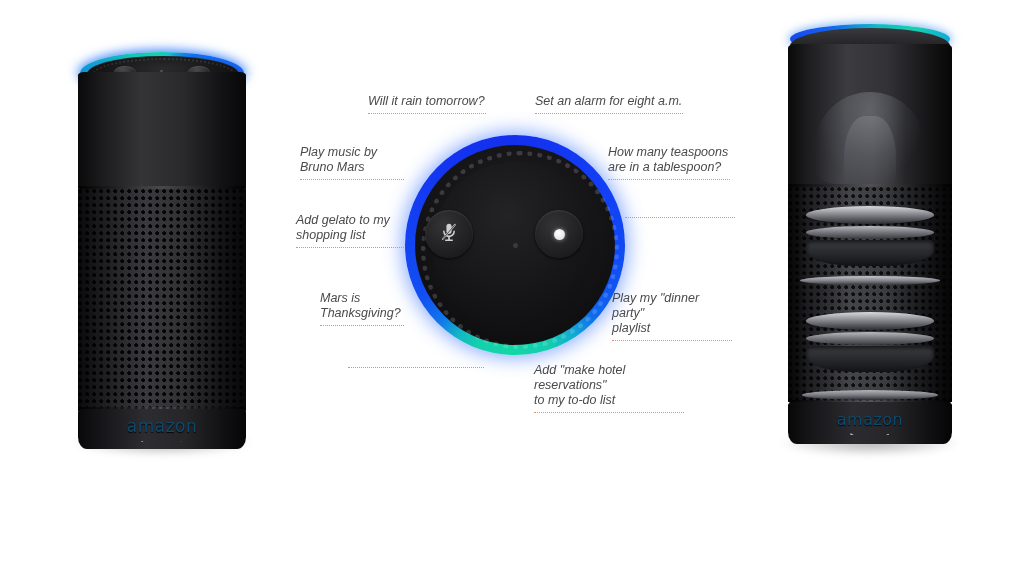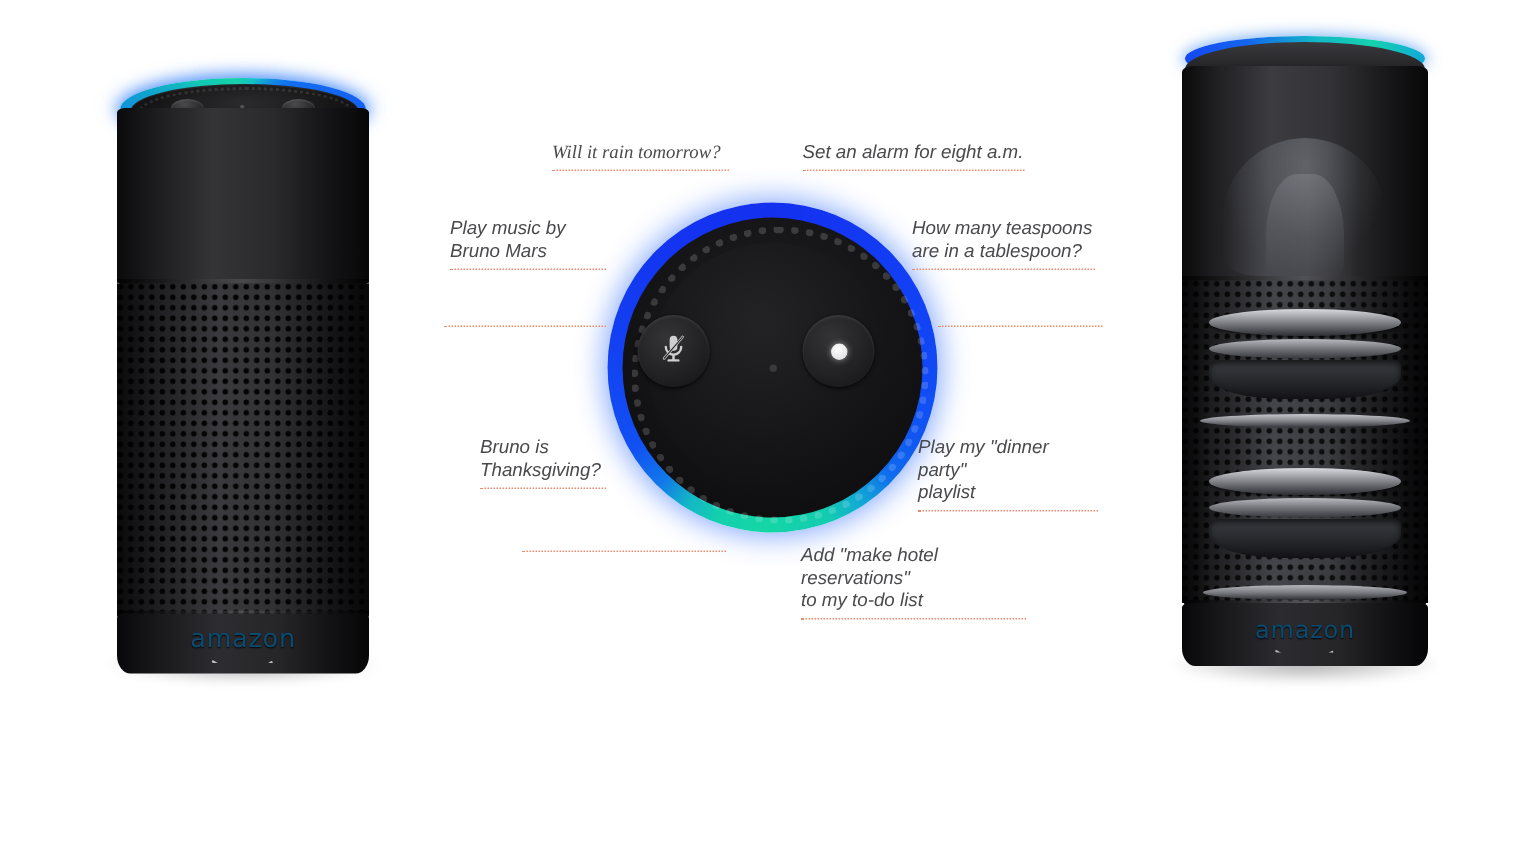--- a/index.html
+++ b/index.html
@@ -321,46 +321,48 @@
       <span class="smile">
         <svg viewBox="0 0 44 9" width="42" height="9" aria-hidden="true">
           <path d="M2 2 C 12 9, 32 9, 41 2.5" fill="none" stroke="#b5b5b8" stroke-width="1.6" stroke-linecap="round"></path>
           <path d="M41 2.5 L 38.5 4.6 L 42.4 4.2 Z" fill="#b5b5b8"></path>
         </svg>
       </span>
     </div>
   </div>
 
   <div id="callout-layer">
-      <div class="callout left-al" style="left: 368px; top: 94px; width: 118px; font-family: Liberation Serif, serif;">
+      <div class="callout left-al" style="left: 368px; top: 94px; width: 118px;">
         <div class="txt">Will it rain tomorrow?</div>
         <div class="rule" style="border-top-color: rgb(236, 138, 110);"></div>
       </div>
       <div class="callout left-al" style="left: 535px; top: 94px; width: 148px;">
         <div class="txt">Set an alarm for eight a.m.</div>
         <div class="rule" style="border-top-color: rgb(236, 138, 110);"></div>
       </div>
       <div class="callout right-al" style="left: 300px; top: 145px; width: 104px;">
         <div class="txt">Play music by
 Bruno Mars</div>
         <div class="rule" style="border-top-color: rgb(236, 138, 110);"></div>
       </div>
       <div class="callout left-al" style="left: 608px; top: 145px; width: 122px;">
         <div class="txt">How many teaspoons
 are in a tablespoon?</div>
         <div class="rule" style="border-top-color: rgb(236, 138, 110);"></div>
       </div>
       <div class="callout right-al" style="left: 296px; top: 213px; width: 108px;">
+        <div class="txt">Add gelato to my
+shopping list</div>
         <div class="rule" style="border-top-color: rgb(236, 138, 110);"></div>
       </div>
       <div class="callout left-al" style="left: 625px; top: 213px; width: 110px;">
         <div class="rule" style="border-top-color: rgb(236, 138, 110);"></div>
       </div>
       <div class="callout right-al" style="left: 320px; top: 291px; width: 84px;">
-        <div class="txt">Bruno is
+        <div class="txt">Mars is
 Thanksgiving?</div>
         <div class="rule" style="border-top-color: rgb(236, 138, 110);"></div>
       </div>
       <div class="callout left-al" style="left: 612px; top: 291px; width: 120px;">
         <div class="txt">Play my "dinner party"
 playlist</div>
         <div class="rule" style="border-top-color: rgb(236, 138, 110);"></div>
       </div>
       <div class="callout right-al" style="left: 348px; top: 363px; width: 136px;">
         <div class="rule" style="border-top-color: rgb(236, 138, 110);"></div>

